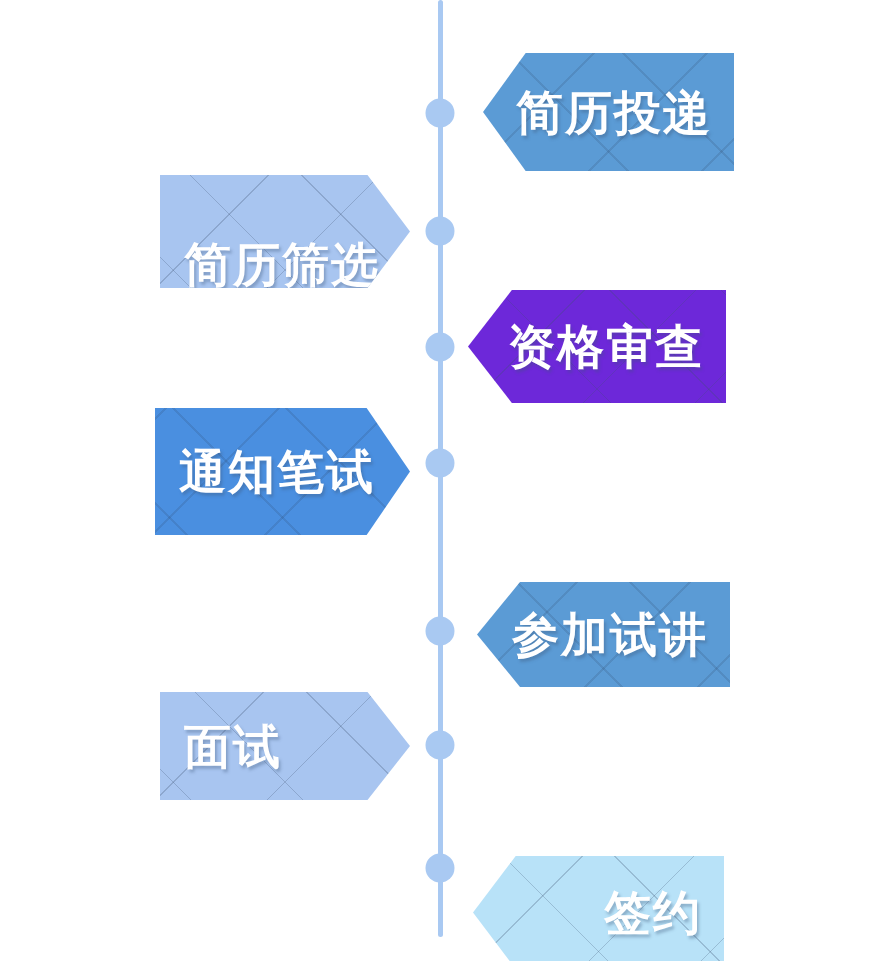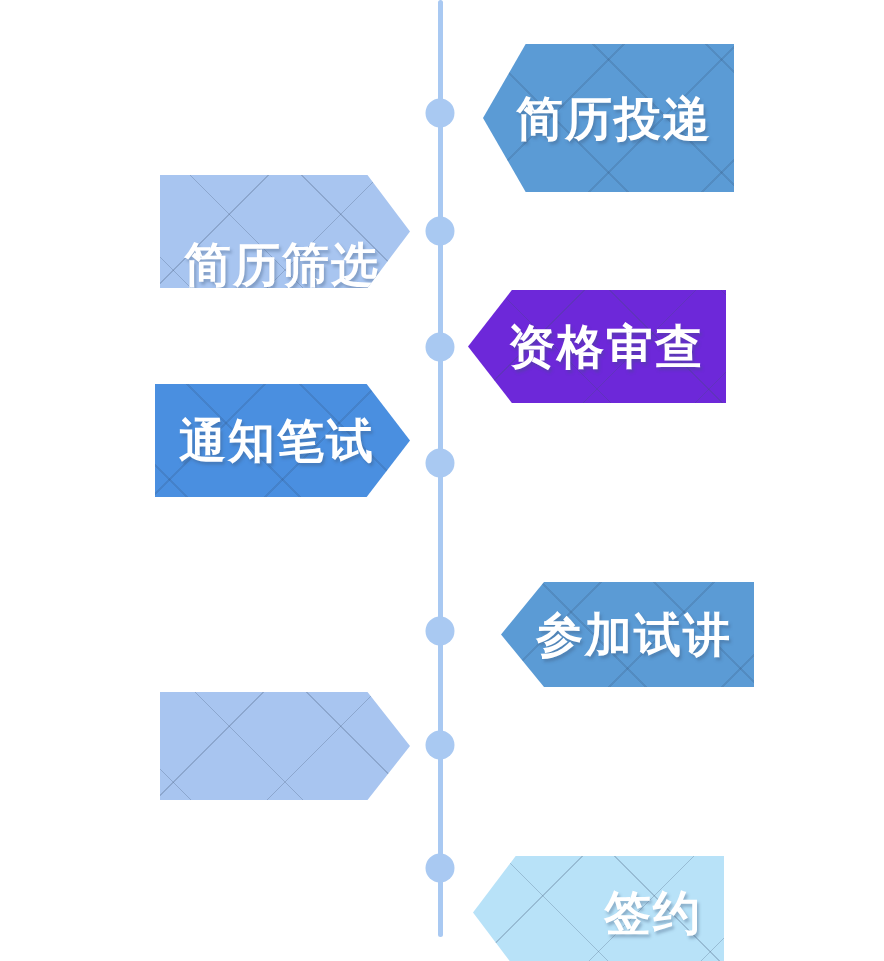--- a/index.html
+++ b/index.html
@@ -118,47 +118,48 @@
   <div class="timeline-axis" style="background: rgb(169, 201, 242);"></div>
 
   <div class="timeline-node" style="top: 113px; background: rgb(169, 201, 242);"></div>
   <div class="timeline-node" style="top: 231px; background: rgb(169, 201, 242);"></div>
   <div class="timeline-node" style="top: 347px; background: rgb(169, 201, 242);"></div>
   <div class="timeline-node" style="top: 463px; background: rgb(169, 201, 242);"></div>
   <div class="timeline-node" style="top: 631px; background: rgb(169, 201, 242);"></div>
   <div class="timeline-node" style="top: 745px; background: rgb(169, 201, 242);"></div>
   <div class="timeline-node" style="top: 868px; background: rgb(169, 201, 242);"></div>
 
-  <div class="banner side-right" style="left: 483px; top: 44px; width: 251px; height: 148px; background: rgb(91, 155, 213); justify-content: flex-end;">
+  <div class="banner side-right" style="left: 483px; top: 53px; width: 251px; height: 118px; background: rgb(91, 155, 213); justify-content: flex-end;">
     <span class="texture"></span>
     <span class="label">简历投递</span>
   </div>
 
   <div class="banner side-left pale" style="left: 160px; top: 175px; width: 250px; height: 113px; background: rgb(168, 197, 240); align-items: flex-end;">
     <span class="texture"></span>
     <span class="label">简历筛选</span>
   </div>
 
   <div class="banner side-right pale" style="left: 468px; top: 290px; width: 258px; height: 113px; background: #6d28d9;">
     <span class="texture"></span>
     <span class="label">资格审查</span>
   </div>
 
-  <div class="banner side-left" style="left: 155px; top: 384px; width: 255px; height: 113px; background: rgb(74, 143, 224);">
+  <div class="banner side-left" style="left: 155px; top: 408px; width: 255px; height: 127px; background: rgb(74, 143, 224);">
     <span class="texture"></span>
     <span class="label">通知笔试</span>
   </div>
 
-  <div class="banner side-right" style="left: 501px; top: 582px; width: 253px; height: 105px; background: rgb(91, 155, 213); text-align: center;">
+  <div class="banner side-right" style="left: 477px; top: 582px; width: 253px; height: 105px; background: rgb(91, 155, 213); text-align: center;">
     <span class="texture"></span>
     <span class="label">参加试讲</span>
   </div>
 
   <div class="banner side-left pale" style="left: 160px; top: 692px; width: 250px; height: 108px; background: rgb(168, 197, 240);">
     <span class="texture"></span>
+    <span class="label">面试</span>
   </div>
 
   <div class="banner side-right pale" style="left: 473px; top: 856px; width: 251px; height: 113px; background: rgb(184, 226, 248);">
     <span class="texture"></span>
     <span class="label">签约</span>
   </div>
 
 </div>
 
 </body></html>

